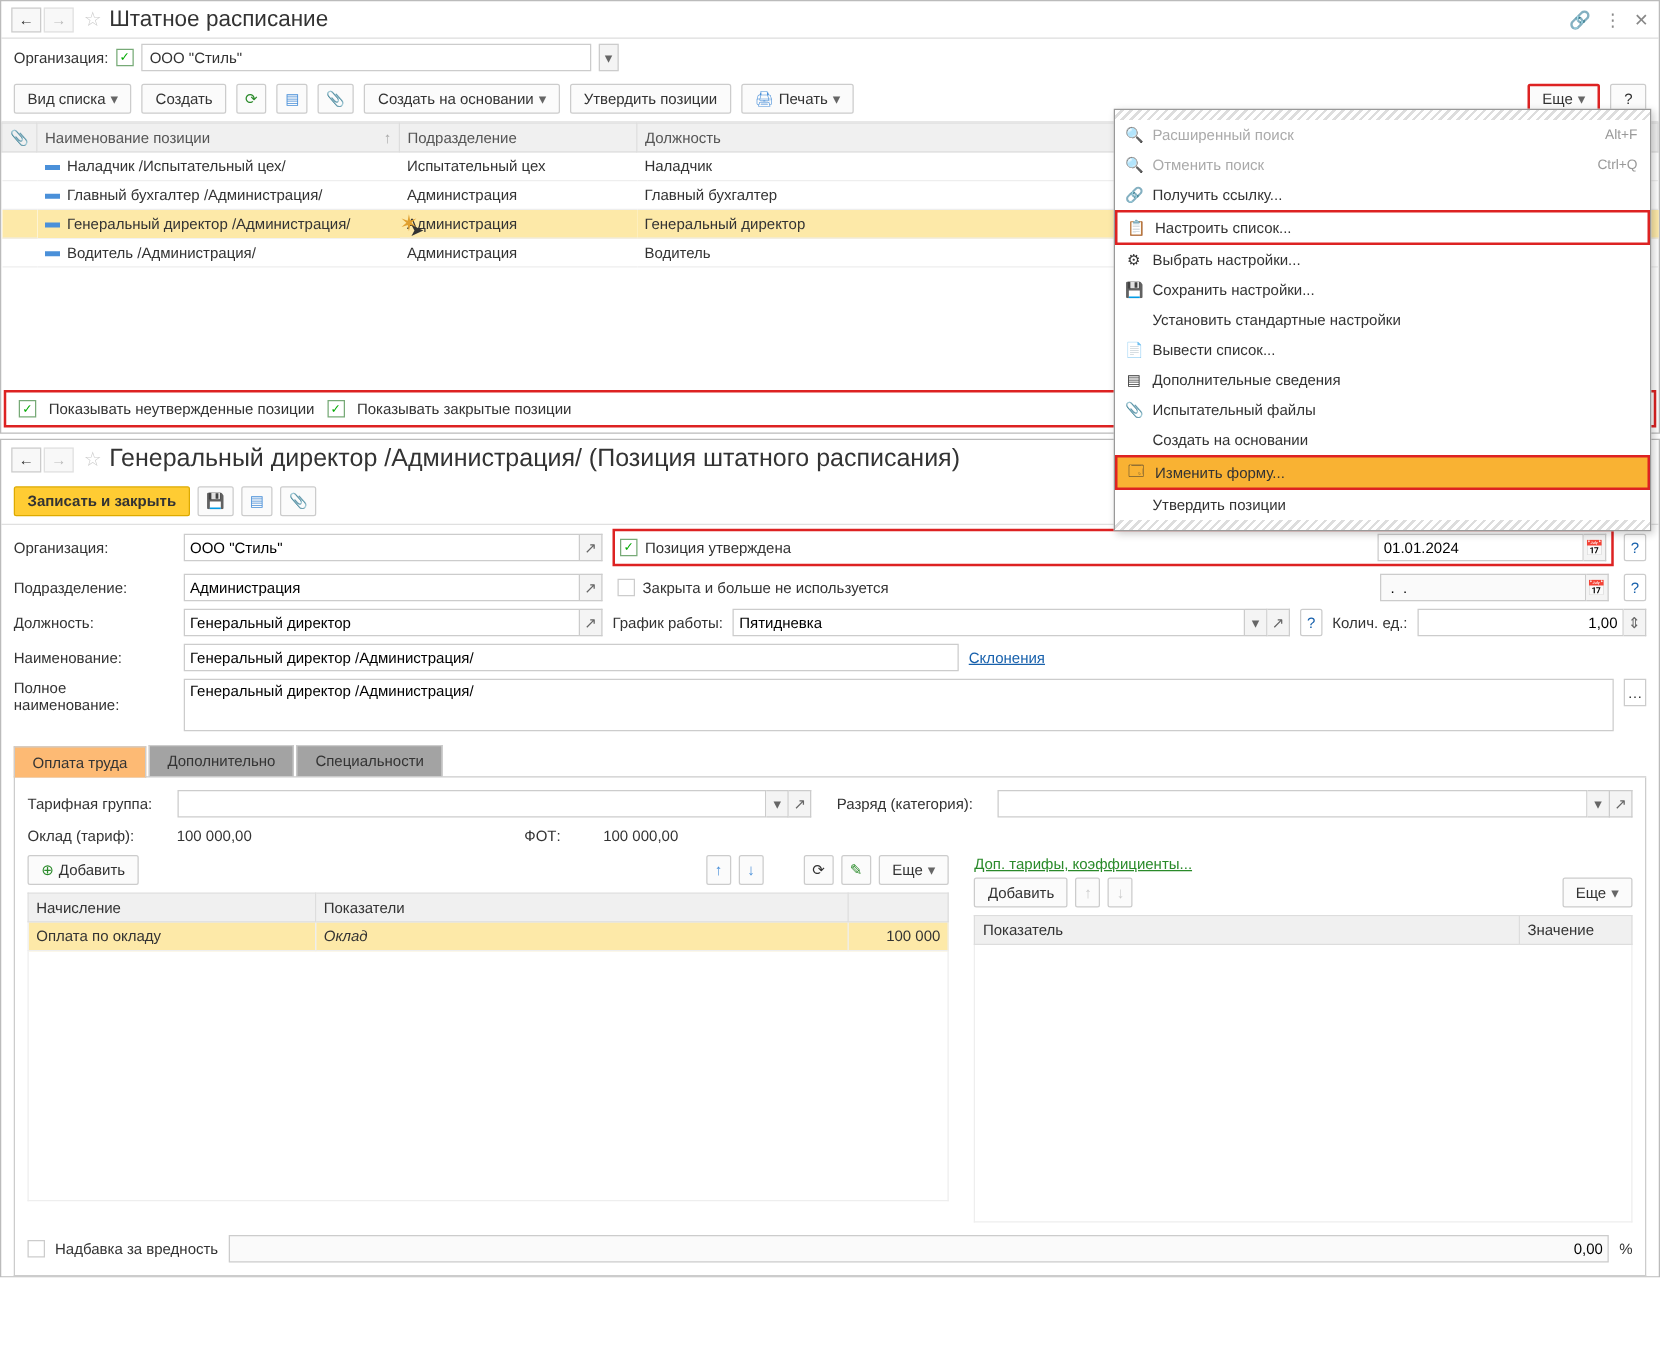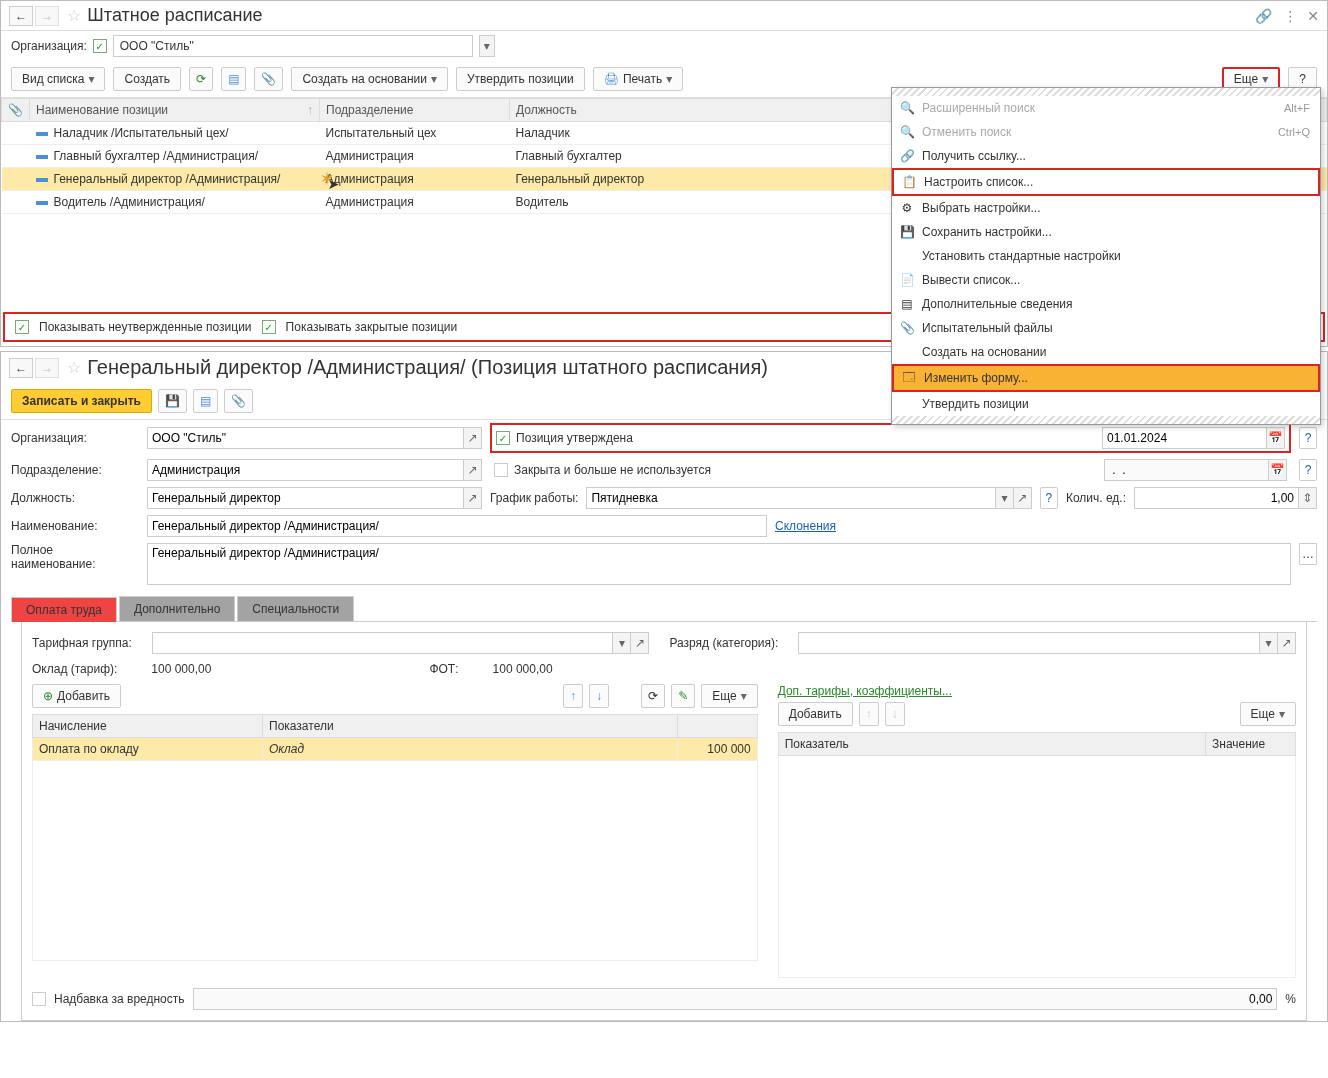--- a/index.html
+++ b/index.html
@@ -46,22 +46,22 @@
 .detail-toolbar { display: flex; gap: 6px; padding: 6px 10px; border-bottom: 1px solid #e0e0e0; }
 .btn-yellow { background: #fc3; border-color: #da0; font-weight: bold; }
 .form-row { display: flex; align-items: center; padding: 3px 10px; gap: 8px; }
 .form-label { width: 128px; color: #333; }
 .input { border: 1px solid #ccc; padding: 2px 4px; height: 22px; background: #fff; flex: 1; }
 .input.ro { background: #fafafa; }
 .input-group { display: flex; flex: 1; }
 .input-group .ib { border: 1px solid #ccc; border-left: none; width: 18px; display: flex; align-items: center; justify-content: center; background: #f4f4f4; color: #666; cursor: pointer; }
 .tabs { display: flex; border-bottom: 1px solid #ccc; margin: 8px 10px 0; }
 .tab { border: 1px solid #ccc; border-bottom: none; padding: 5px 14px; margin-right: 2px; background: #a3a3a3; cursor: pointer; }
-.tab.act { background: #ef4444; position: relative; top: 1px; }
-.tab-body { border: 1px solid #ccc; border-top: none; margin: 0 20px; padding: 10px; }
+.tab.act { background: #fdba74; position: relative; top: 1px; }
+.tab-body { border: 1px solid #ccc; border-top: none; margin: 0 10px; padding: 10px; }
 .link { color: #1861ac; text-decoration: underline; cursor: pointer; }
 .link-g { color: #2a8a2a; text-decoration: underline; cursor: pointer; }
 .italic { font-style: italic; }
 .hint-q { border: 1px solid #ccc; width: 18px; height: 22px; display: inline-flex; align-items: center; justify-content: center; color: #1861ac; cursor: pointer; border-radius: 2px; }
 .small-tbl { width: 100%; border-collapse: collapse; }
 .small-tbl th { background: #f0f0f0; border: 1px solid #ddd; padding: 4px 6px; text-align: left; font-weight: normal; }
 .small-tbl td { border: 1px solid #eee; padding: 4px 6px; }
 .small-tbl tr.sel td { background: #fde9a8; }
 </style>
 </head>

